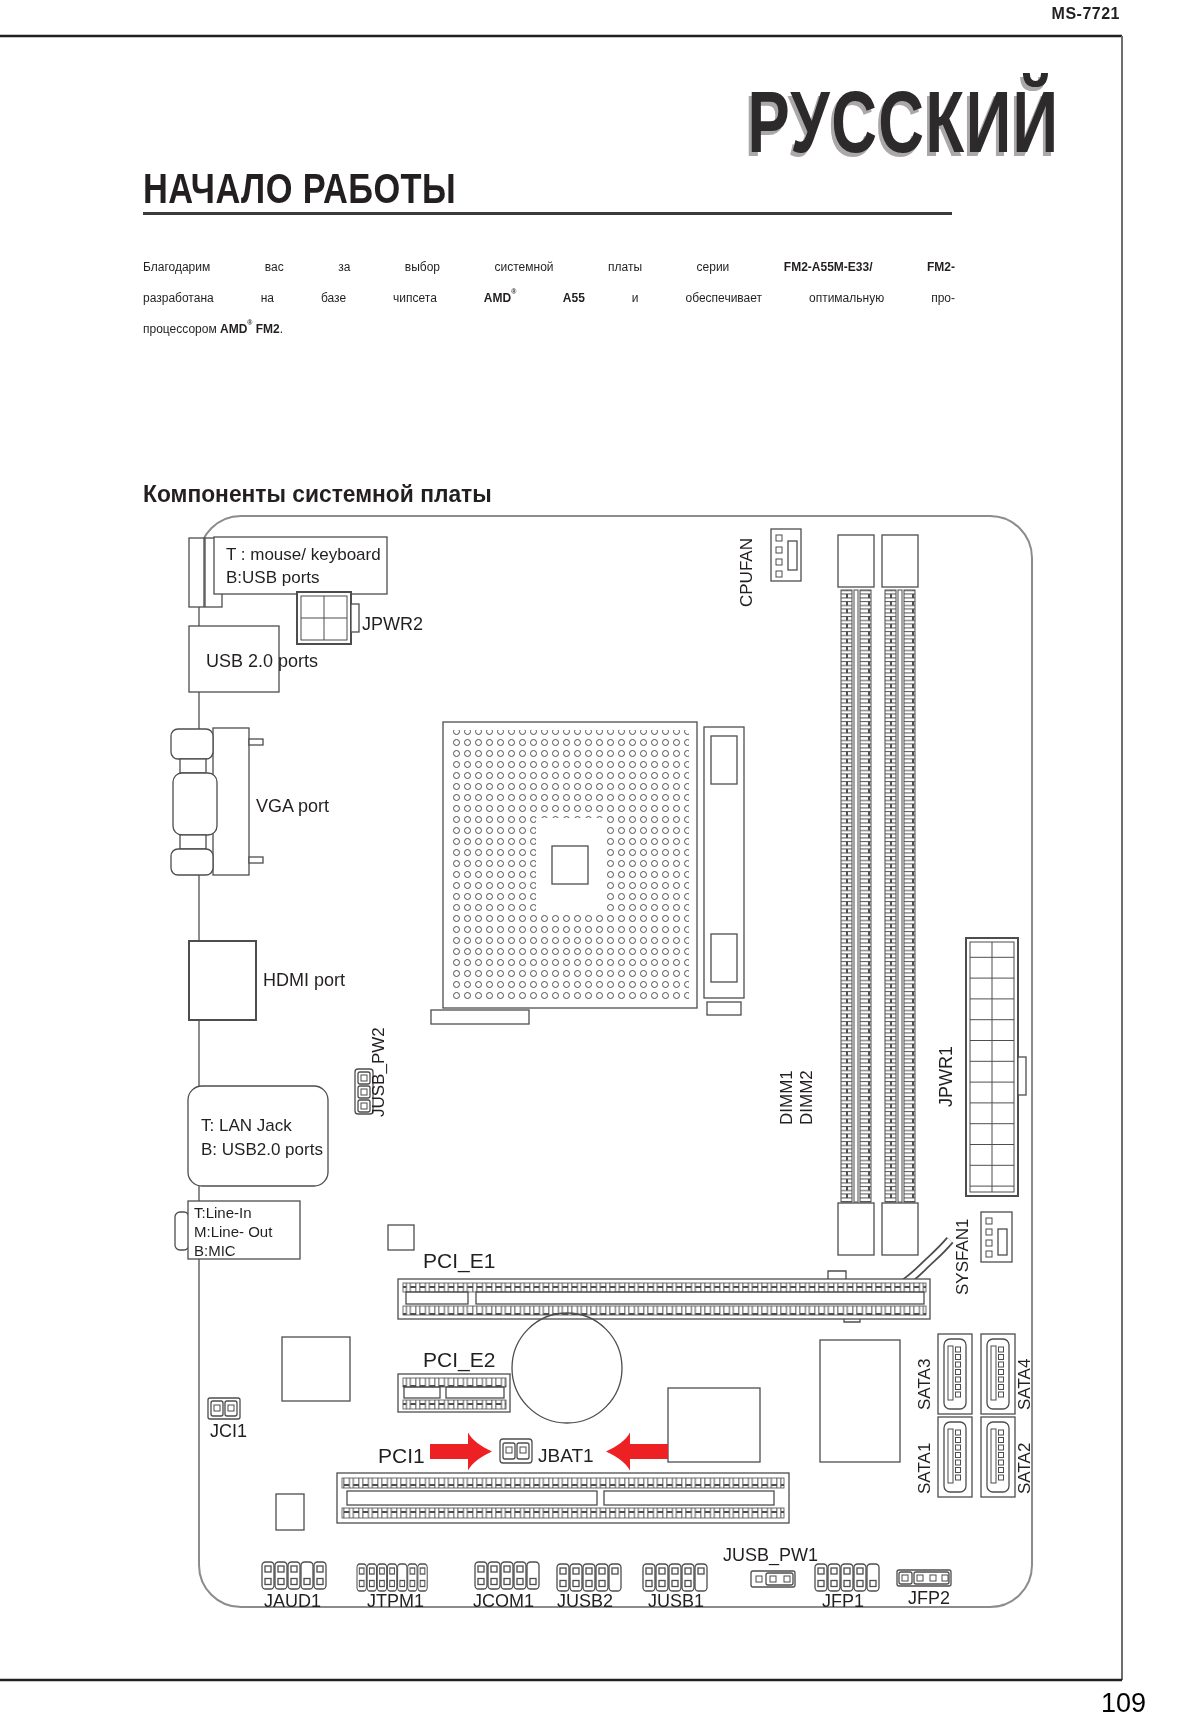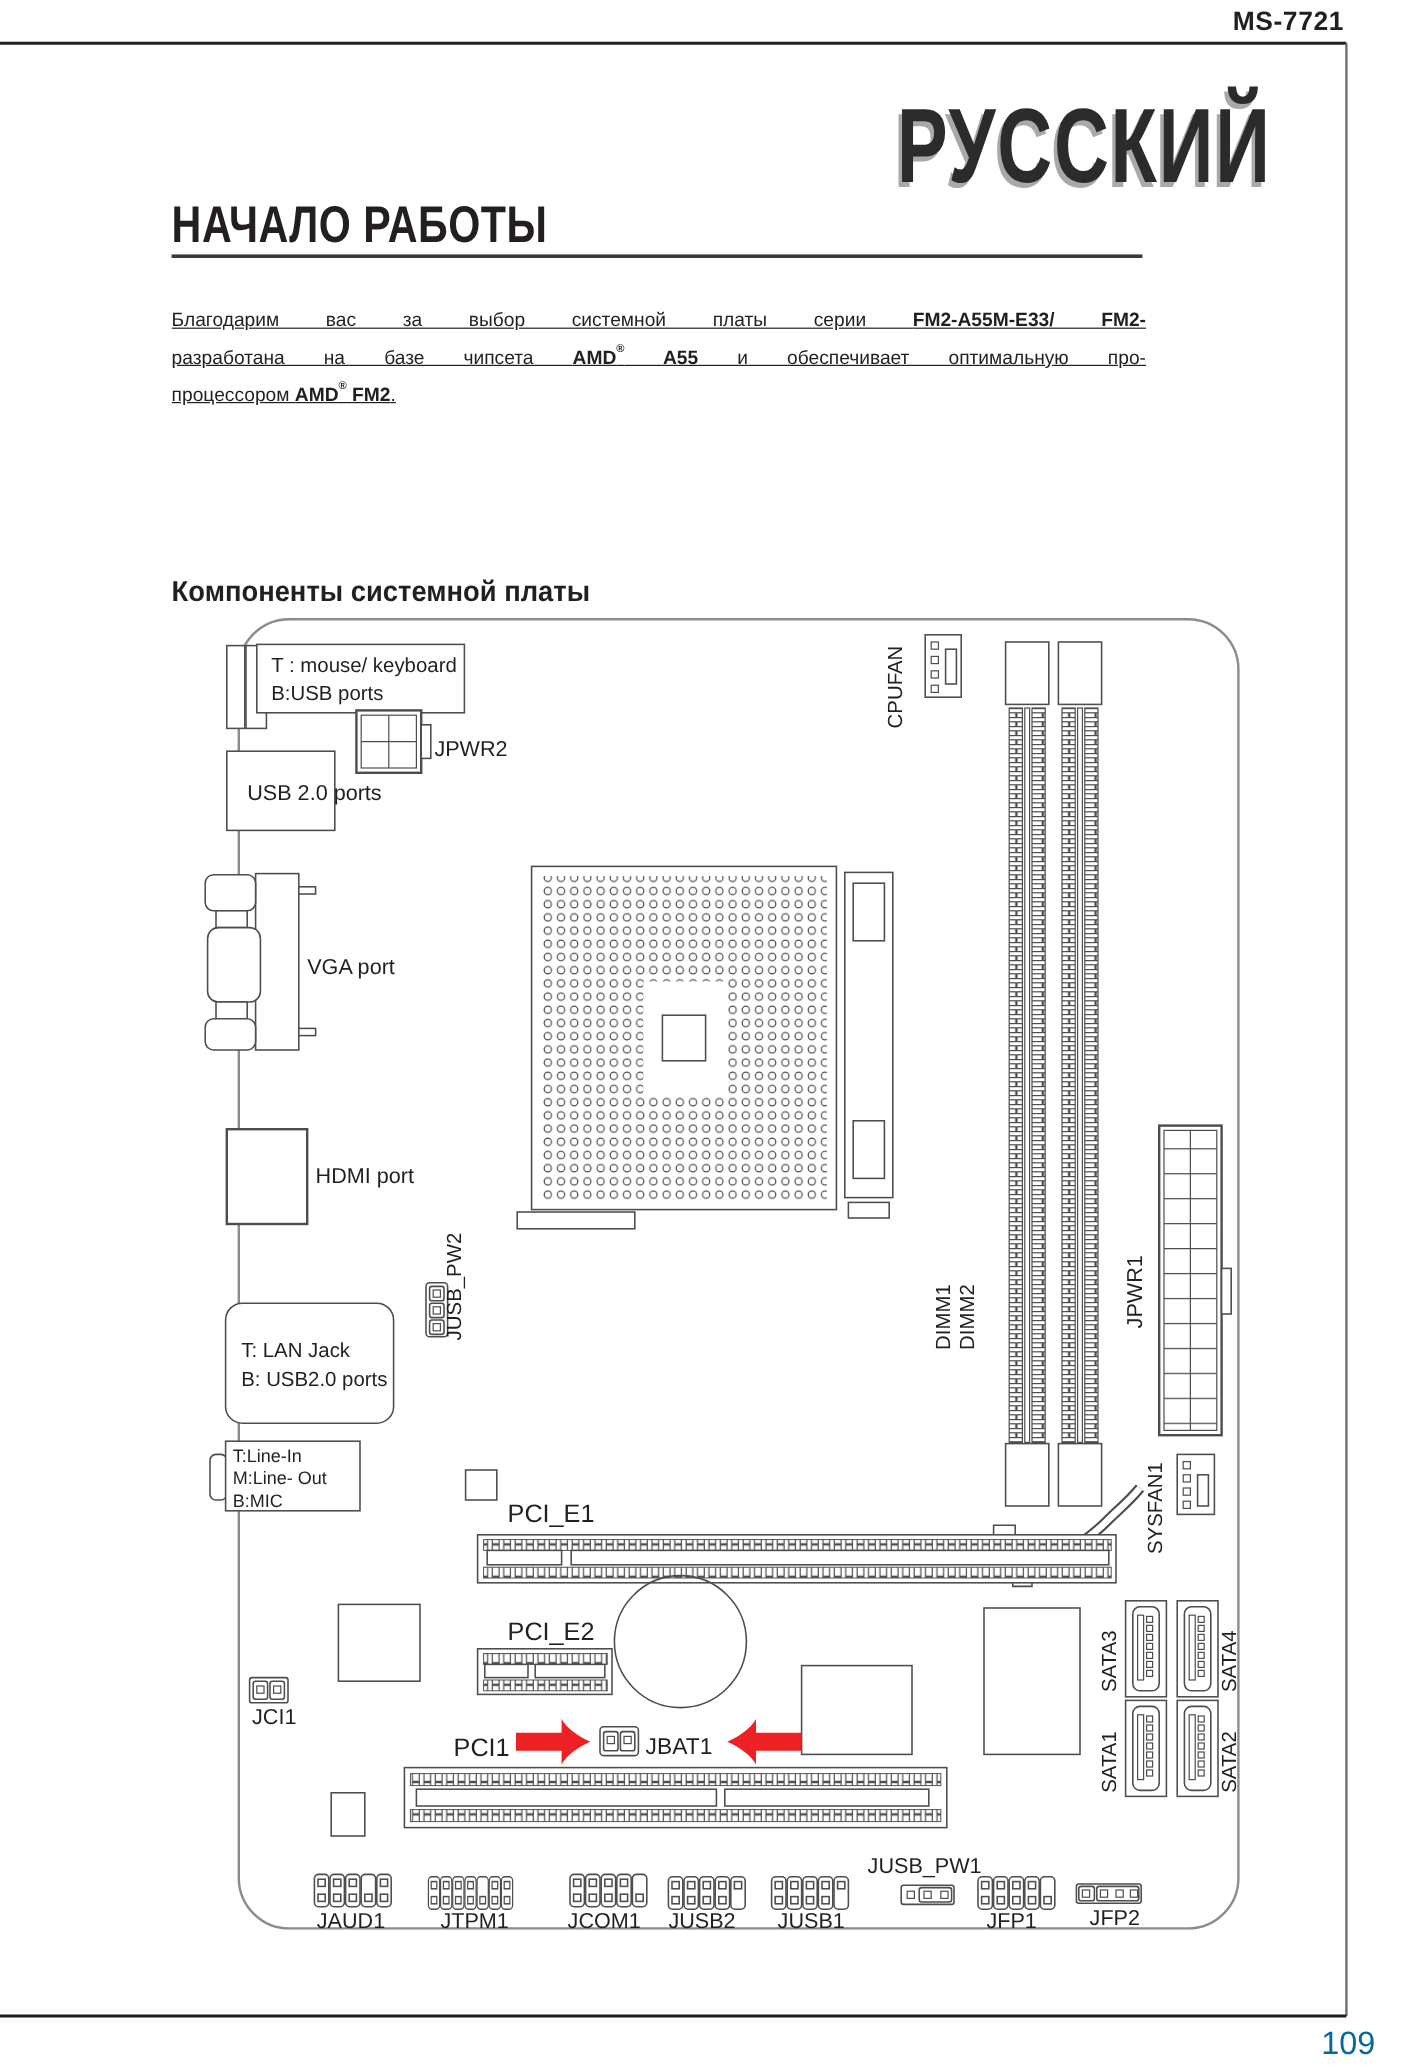--- a/index.html
+++ b/index.html
@@ -1,35 +1,35 @@
 <!DOCTYPE html>
 <html><head>
 <meta charset="utf-8">
 <style>
   html,body{margin:0;padding:0;background:#e9e9e9;}
   #page{position:relative;width:1181px;height:1726px;background:#ffffff;overflow:hidden;
         font-family:"Liberation Sans","DejaVu Sans",sans-serif;color:#231f20;}
   #board-svg{position:absolute;left:0;top:0;}
   .abs{position:absolute;}
-  #model{top:5px;right:61px;font-size:22px;font-weight:bold;letter-spacing:0.5px;text-align:center;}
+  #model{top:5px;right:61px;font-size:16px;font-weight:bold;letter-spacing:0.5px;text-align:center;}
   #title{top:78px;right:121px;font-size:88px;font-weight:bold;line-height:1;white-space:nowrap;
          transform:scaleX(0.72);transform-origin:100% 50%;color:#2d2a2b;
          text-shadow:-4px 4px 0 #aaa8a9;letter-spacing:2px;}
   #section-title{left:143px;top:164px;font-size:43px;font-weight:bold;white-space:nowrap;
          transform:scaleX(0.80);transform-origin:0 50%;letter-spacing:0.5px;}
   #section-rule{left:143px;top:212px;width:809px;height:3px;background:#3a3a3c;}
-  #intro{left:143px;top:252px;width:812px;font-size:16px;line-height:31px;text-decoration:underline;}
+  #intro{left:143px;top:252px;width:812px;font-size:12px;line-height:31px;}
   .pline{height:31px;overflow:hidden;white-space:nowrap;}
   .jline{text-align:justify;white-space:normal;}
   .jline::after{content:"";display:inline-block;width:100%;height:0;}
   .b{font-weight:bold;}
   sup{font-size:58%;line-height:0;position:relative;top:-0.45em;}
   #components-heading{left:143px;top:480px;font-size:24px;font-weight:bold;white-space:nowrap;
          transform:scaleX(0.95);transform-origin:0 50%;}
-  #page-number{right:35px;top:1688px;font-size:27px;color:#0369a1;}
+  #page-number{right:35px;top:1688px;font-size:27px;color:#000000;}
   
   .ln{fill:#ffffff;stroke:#4d4d4f;stroke-width:1.3px;}
   .ln2{fill:#ffffff;stroke:#4d4d4f;stroke-width:2px;}
   .nf{fill:none;stroke:#4d4d4f;stroke-width:1.3px;}
   .thin{fill:none;stroke:#4d4d4f;stroke-width:1px;}
   .bd{fill:#ffffff;stroke:#8a8c8f;stroke-width:2px;}
   .rule{stroke:#231f20;stroke-width:2.5px;}
   .vrule{stroke:#6d6e71;stroke-width:2px;}
   text{font-family:"Liberation Sans","DejaVu Sans",sans-serif;fill:#231f20;}
   .t15{font-size:15px;} .t17{font-size:17px;} .t18{font-size:18px;}

